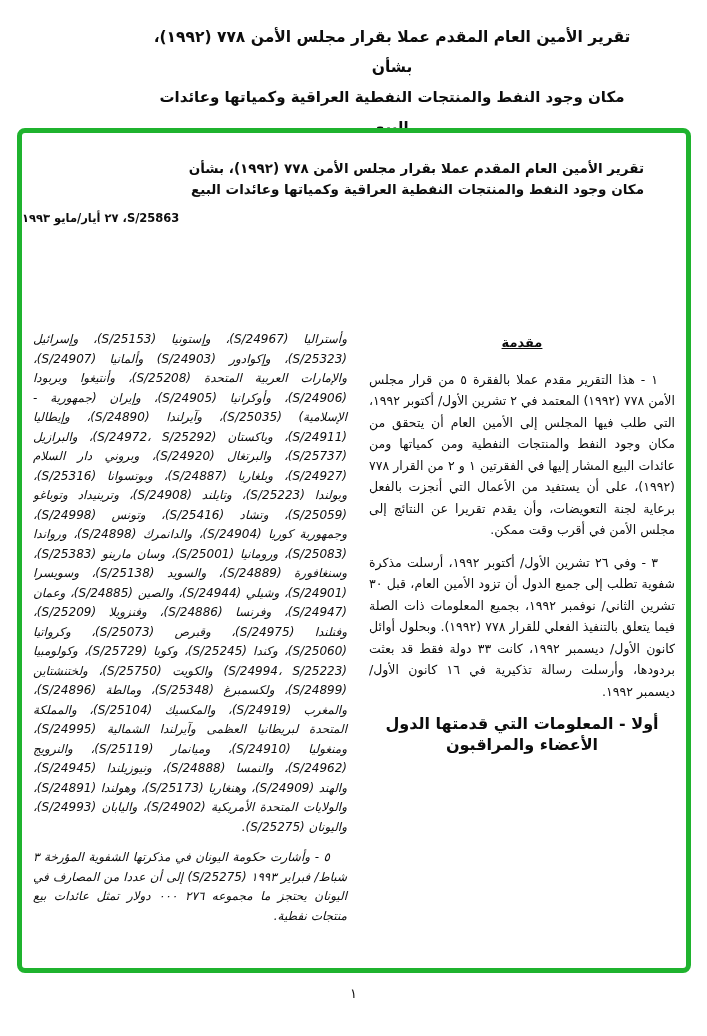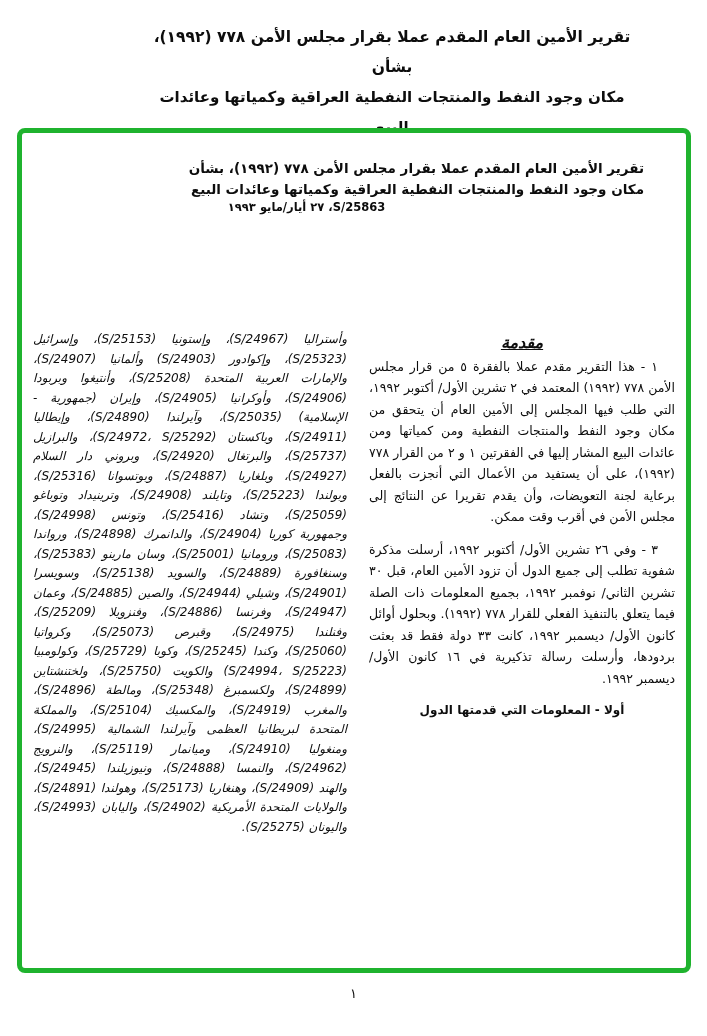--- a/index.html
+++ b/index.html
@@ -26,43 +26,43 @@
     width: 674px; height: 845px; box-sizing: border-box;
     border: 5px solid #1fb32e; border-radius: 8px;
     background: #fff; overflow: hidden;
   }
   .doc-title {
     margin: 25px 42px 0 40px;
     direction: rtl; text-align: right;
     font-weight: 700; font-size: 13.5px; line-height: 21px;
   }
   .doc-ref {
-    direction: rtl; text-align: center;
-    padding-right: 95px; 
+    direction: rtl; text-align: left;
+    padding-right: 95px; margin-top: 11px;
     font-weight: 700; font-size: 11.5px;
   }
 
   
   .columns {
     position: absolute; top: 197px; right: 11px; left: 11px; bottom: 6px;
     display: flex; gap: 22px; direction: rtl; overflow: hidden;
   }
   .col { direction: rtl; text-align: justify; }
   .col-right { width: 306px; font-size: 12.5px; line-height: 21.5px; }
   .col-left  { width: 314px; font-size: 12px; line-height: 19.5px; font-style: italic; }
 
   .intro-heading {
-    text-align: center; font-weight: 700; font-size: 16px;
-    text-decoration: underline; margin: 2px 0 2px 0; font-style: italic;
+    text-align: center; font-weight: 700; font-size: 13px;
+    text-decoration: underline; margin: 2px 0 15px 0;
   }
   .para { margin: 0 0 11px 0; }
   .indent { text-indent: 17px; }
   .section-heading {
     text-align: center; font-weight: 700;
-    font-size: 12px; line-height: 21px; margin: 4px 0 12px 0;
+    font-size: 16px; line-height: 21px; margin: 4px 0 12px 0;
   }
 
   .page-number {
     position: absolute; top: 986px; left: 0; width: 100%;
     text-align: center; font-size: 13px; color: #111;
   }
 </style>
 </head>
 <body>
 
@@ -84,25 +84,27 @@
     <div class="doc-ref">S/25863، ٢٧ أيار/مايو ١٩٩٣</div>
 
     <div class="columns">
 
       <div class="col col-right">
         <div class="intro-heading">مقدمة</div>
         <p class="para indent">١ - هذا التقرير مقدم عملا بالفقرة ٥ من قرار مجلس الأمن ٧٧٨ (١٩٩٢) المعتمد في ٢ تشرين الأول/ أكتوبر ١٩٩٢، التي طلب فيها المجلس إلى الأمين العام أن يتحقق من مكان وجود النفط والمنتجات النفطية ومن كمياتها ومن عائدات البيع المشار إليها في الفقرتين ١ و ٢ من القرار ٧٧٨ (١٩٩٢)، على أن يستفيد من الأعمال التي أنجزت بالفعل برعاية لجنة التعويضات، وأن يقدم تقريرا عن النتائج إلى مجلس الأمن في أقرب وقت ممكن.</p>
         <p class="para indent">٣ - وفي ٢٦ تشرين الأول/ أكتوبر ١٩٩٢، أرسلت مذكرة شفوية تطلب إلى جميع الدول أن تزود الأمين العام، قبل ٣٠ تشرين الثاني/ نوفمبر ١٩٩٢، بجميع المعلومات ذات الصلة فيما يتعلق بالتنفيذ الفعلي للقرار ٧٧٨ (١٩٩٢). وبحلول أوائل كانون الأول/ ديسمبر ١٩٩٢، كانت ٣٣ دولة فقط قد بعثت بردودها، وأرسلت رسالة تذكيرية في ١٦ كانون الأول/ ديسمبر ١٩٩٢.</p>
         <div class="section-heading">
           <div>أولا - المعلومات التي قدمتها الدول</div>
+          <div>الأعضاء والمراقبون</div>
         </div>
       </div>
 
       <div class="col col-left">
         <p class="para">وأستراليا (S/24967)، وإستونيا (S/25153)، وإسرائيل (S/25323)، وإكوادور (S/24903) وألمانيا (S/24907)، والإمارات العربية المتحدة (S/25208)، وأنتيغوا وبربودا (S/24906)، وأوكرانيا (S/24905)، وإيران (جمهورية - الإسلامية) (S/25035)، وآيرلندا (S/24890)، وإيطاليا (S/24911)، وباكستان (S/24972، S/25292)، والبرازيل (S/25737)، والبرتغال (S/24920)، وبروني دار السلام (S/24927)، وبلغاريا (S/24887)، وبوتسوانا (S/25316)، وبولندا (S/25223)، وتايلند (S/24908)، وترينيداد وتوباغو (S/25059)، وتشاد (S/25416)، وتونس (S/24998)، وجمهورية كوريا (S/24904)، والدانمرك (S/24898)، ورواندا (S/25083)، ورومانيا (S/25001)، وسان مارينو (S/25383)، وسنغافورة (S/24889)، والسويد (S/25138)، وسويسرا (S/24901)، وشيلي (S/24944)، والصين (S/24885)، وعمان (S/24947)، وفرنسا (S/24886)، وفنزويلا (S/25209)، وفنلندا (S/24975)، وقبرص (S/25073)، وكرواتيا (S/25060)، وكندا (S/25245)، وكوبا (S/25729)، وكولومبيا (S/24994، S/25223) والكويت (S/25750)، ولختنشتاين (S/24899)، ولكسمبرغ (S/25348)، ومالطة (S/24896)، والمغرب (S/24919)، والمكسيك (S/25104)، والمملكة المتحدة لبريطانيا العظمى وآيرلندا الشمالية (S/24995)، ومنغوليا (S/24910)، وميانمار (S/25119)، والنرويج (S/24962)، والنمسا (S/24888)، ونيوزيلندا (S/24945)، والهند (S/24909)، وهنغاريا (S/25173)، وهولندا (S/24891)، والولايات المتحدة الأمريكية (S/24902)، واليابان (S/24993)، واليونان (S/25275).</p>
+        <p class="para indent">٥ - وأشارت حكومة اليونان في مذكرتها الشفوية المؤرخة ٣ شباط/ فبراير ١٩٩٣ (S/25275) إلى أن عددا من المصارف في اليونان يحتجز ما مجموعه ٢٧٦ ٠٠٠ دولار تمثل عائدات بيع منتجات نفطية.</p>
       </div>
 
     </div>
   </div>
 
   <div class="page-number">١</div>
 
 </div>
 
 </body></html>

